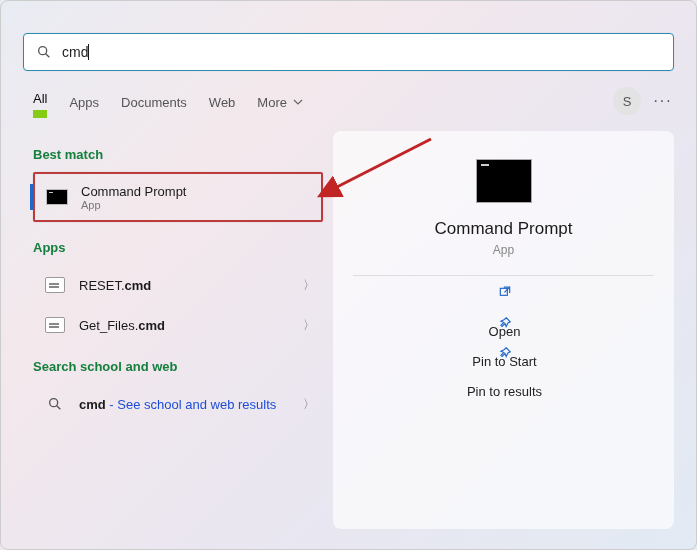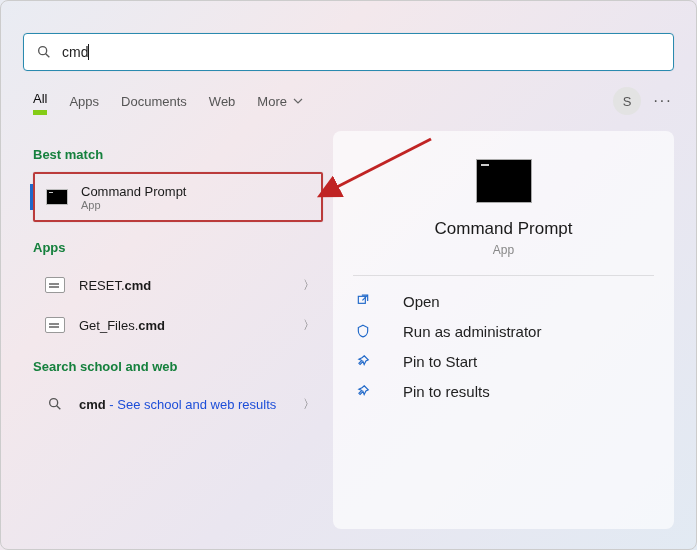--- a/index.html
+++ b/index.html
@@ -32,21 +32,21 @@
   }
   .cursor-bar {
     display:inline-block; width:1px; height:16px; background:#1a1a1a; vertical-align:middle;
   }
   .tabs {
     position:absolute; top:86px; left:32px; right:22px;
     display:flex; align-items:center; gap:22px;
     font-size:13px; color:#555;
   }
   .tab { padding:4px 0; cursor:pointer; }
-  .tab.active { color:#0a0a0a; font-weight:400; border-bottom:5px solid #84cc16; }
+  .tab.active { color:#0a0a0a; font-weight:400; border-bottom:8px solid #84cc16; }
   .more-chev { width:10px; height:10px; margin-left:2px; }
   .tabs-right { position:absolute; top:86px; right:24px; display:flex; align-items:center; gap:12px; }
   .avatar { width:28px; height:28px; border-radius:50%; background:#e3e3e3; display:flex; align-items:center; justify-content:center; font-size:13px; color:#555; }
   .kebab { font-size:16px; color:#555; letter-spacing:1px; }
   .left-col {
     position:absolute; top:140px; left:32px; width:290px;
   }
   .sect-head { font-size:13px; font-weight:600; color:#15803d; margin:6px 0 10px 0; }
   .result-row {
     display:flex; align-items:center;
@@ -82,23 +82,24 @@
   }
   .rp-thumb {
     width:56px; height:44px; margin:0 auto 16px auto;
     background:#000; border:1px solid #aaa; position:relative;
   }
   .rp-thumb::before { content:""; position:absolute; top:4px; left:4px; width:8px; height:2px; background:#ccc; }
   .rp-title { text-align:center; font-size:17px; color:#1a1a1a; margin-bottom:4px; }
   .rp-sub { text-align:center; font-size:12px; color:#888; margin-bottom:18px; }
   .divider { height:1px; background:rgba(0,0,0,0.1); margin:0 0 10px 0; }
   .action-row {
-    display:flex; align-items:center; gap:32px;
-    height:30px; font-size:15px; color:#222; cursor:pointer;
+    display:flex; align-items:center; gap:24px;
+    height:30px; font-size:13px; color:#222; cursor:pointer;
     padding-left:2px;
+    flex-direction:column;
   }
   .action-row .ic { width:16px; height:16px; display:flex; align-items:center; justify-content:center; color:#2169c9; }
   .arrow-annot {
     position:absolute; pointer-events:none;
     left:310px; top:130px; width:130px; height:70px;
   }
 </style>
 </head>
 <body>
 
@@ -189,28 +190,20 @@
           <rect x="4" y="4" width="12" height="12"></rect>
           <polyline points="10,2 20,2 20,12"></polyline>
           <line x1="20" y1="2" x2="11" y2="11"></line>
         </svg>
       </span>
     <span>Open</span>
   </div>
   <div class="action-row">
     <span class="ic">
         <svg width="14" height="14" viewBox="0 0 24 24" fill="none" stroke="currentColor" stroke-width="2">
-          <path d="M12 2 L20 6 V12 C20 17 16 21 12 22 C8 21 4 17 4 12 V6 Z"></path>
-        </svg>
-      </span>
-    <span>Run as administrator</span>
-  </div>
-  <div class="action-row">
-    <span class="ic">
-        <svg width="14" height="14" viewBox="0 0 24 24" fill="none" stroke="currentColor" stroke-width="2">
           <path d="M14 3 l7 7 -4 2 -3 6 -2 -5 -5 5 -2 -2 5 -5 -5 -2 6 -3 Z"></path>
         </svg>
       </span>
     <span>Pin to Start</span>
   </div>
   <div class="action-row">
     <span class="ic">
         <svg width="14" height="14" viewBox="0 0 24 24" fill="none" stroke="currentColor" stroke-width="2">
           <path d="M14 3 l7 7 -4 2 -3 6 -2 -5 -5 5 -2 -2 5 -5 -5 -2 6 -3 Z"></path>
         </svg>

